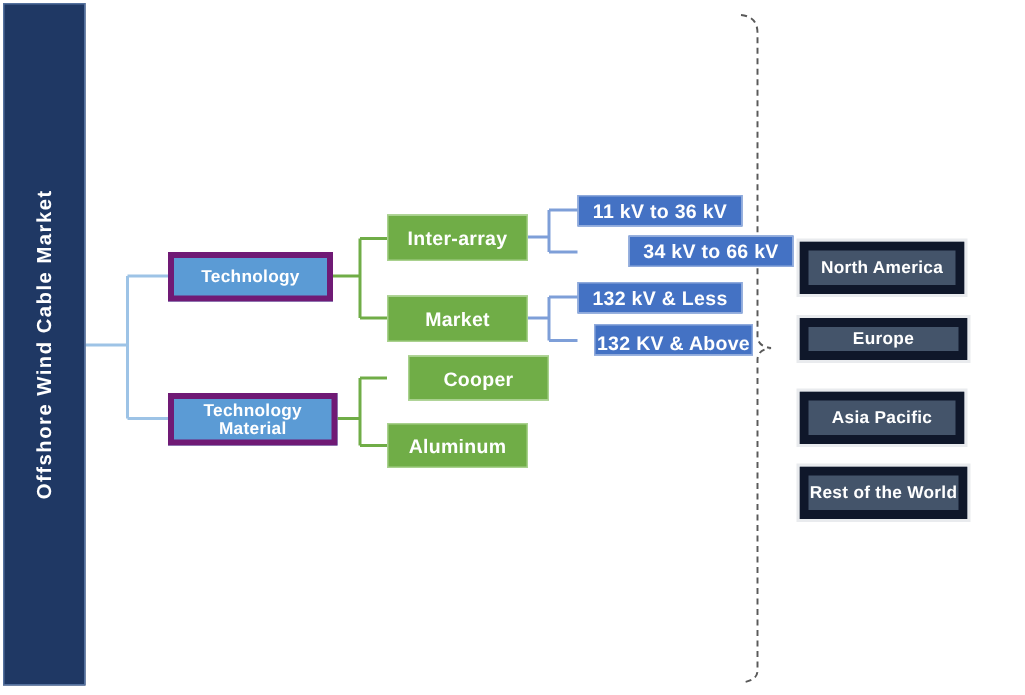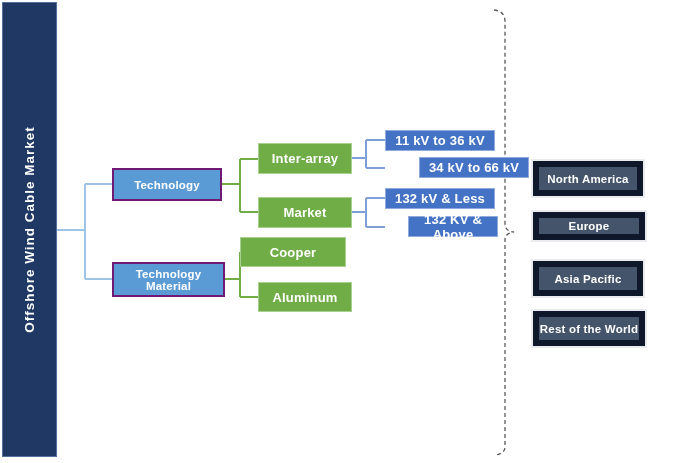--- a/index.html
+++ b/index.html
@@ -23,21 +23,21 @@
     border:1px solid #54719E;
   }
   .root-bar .vtext{
     transform:rotate(-90deg);
     white-space:nowrap;
     font-size:13.5px;
     letter-spacing:1px;
   }
   .lvl1{
     background:#5B9BD5;
-    border:2px solid #701a75;
+    border:4px solid #701a75;
     font-size:11.5px;
   }
   .lvl2{
     background:#70AD47;
     border:1px solid #A9D18E;
     font-size:13px;
   }
   .leaf{
     background:#4472C4;
     border:1px solid #8FAADC;
@@ -104,37 +104,37 @@
   <div class="node lvl1" style="left:112px;top:262px;width:113px;height:35px;">
     <span>Technology Material</span>
   </div>
 
   <div class="node lvl2" style="left:258px;top:143px;width:94px;height:31px;">
     <span>Inter-array</span>
   </div>
   <div class="node lvl2" style="left:258px;top:197px;width:94px;height:31px;">
     <span>Market</span>
   </div>
-  <div class="node lvl2" style="left:240px;top:237px;width:106px;height:30px;">
+  <div class="node lvl2" style="left:272px;top:237px;width:94px;height:30px;">
     <span>Cooper</span>
   </div>
   <div class="node lvl2" style="left:258px;top:282px;width:94px;height:30px;">
     <span>Aluminum</span>
   </div>
 
   <div class="node leaf" style="left:385px;top:130px;width:110px;height:21px;">
     <span>11 kV to 36 kV</span>
   </div>
   <div class="node leaf" style="left:385px;top:157px;width:110px;height:21px;margin-left:34px;">
     <span>34 kV to 66 kV</span>
   </div>
   <div class="node leaf" style="left:385px;top:188px;width:110px;height:21px;">
     <span>132 kV &amp; Less</span>
   </div>
-  <div class="node leaf" style="left:408px;top:216px;width:90px;height:21px;">
+  <div class="node leaf" style="left:396px;top:216px;width:106px;height:21px;align-items:flex-end;">
     <span>132 KV &amp; Above</span>
   </div>
 
   <div class="node region" style="left:533px;top:161px;width:110px;height:35px;">
     <span>North America</span>
   </div>
   <div class="node region" style="left:533px;top:212px;width:112px;height:28px;">
     <span>Europe</span>
   </div>
   <div class="node region" style="left:533px;top:261px;width:110px;height:35px;">

